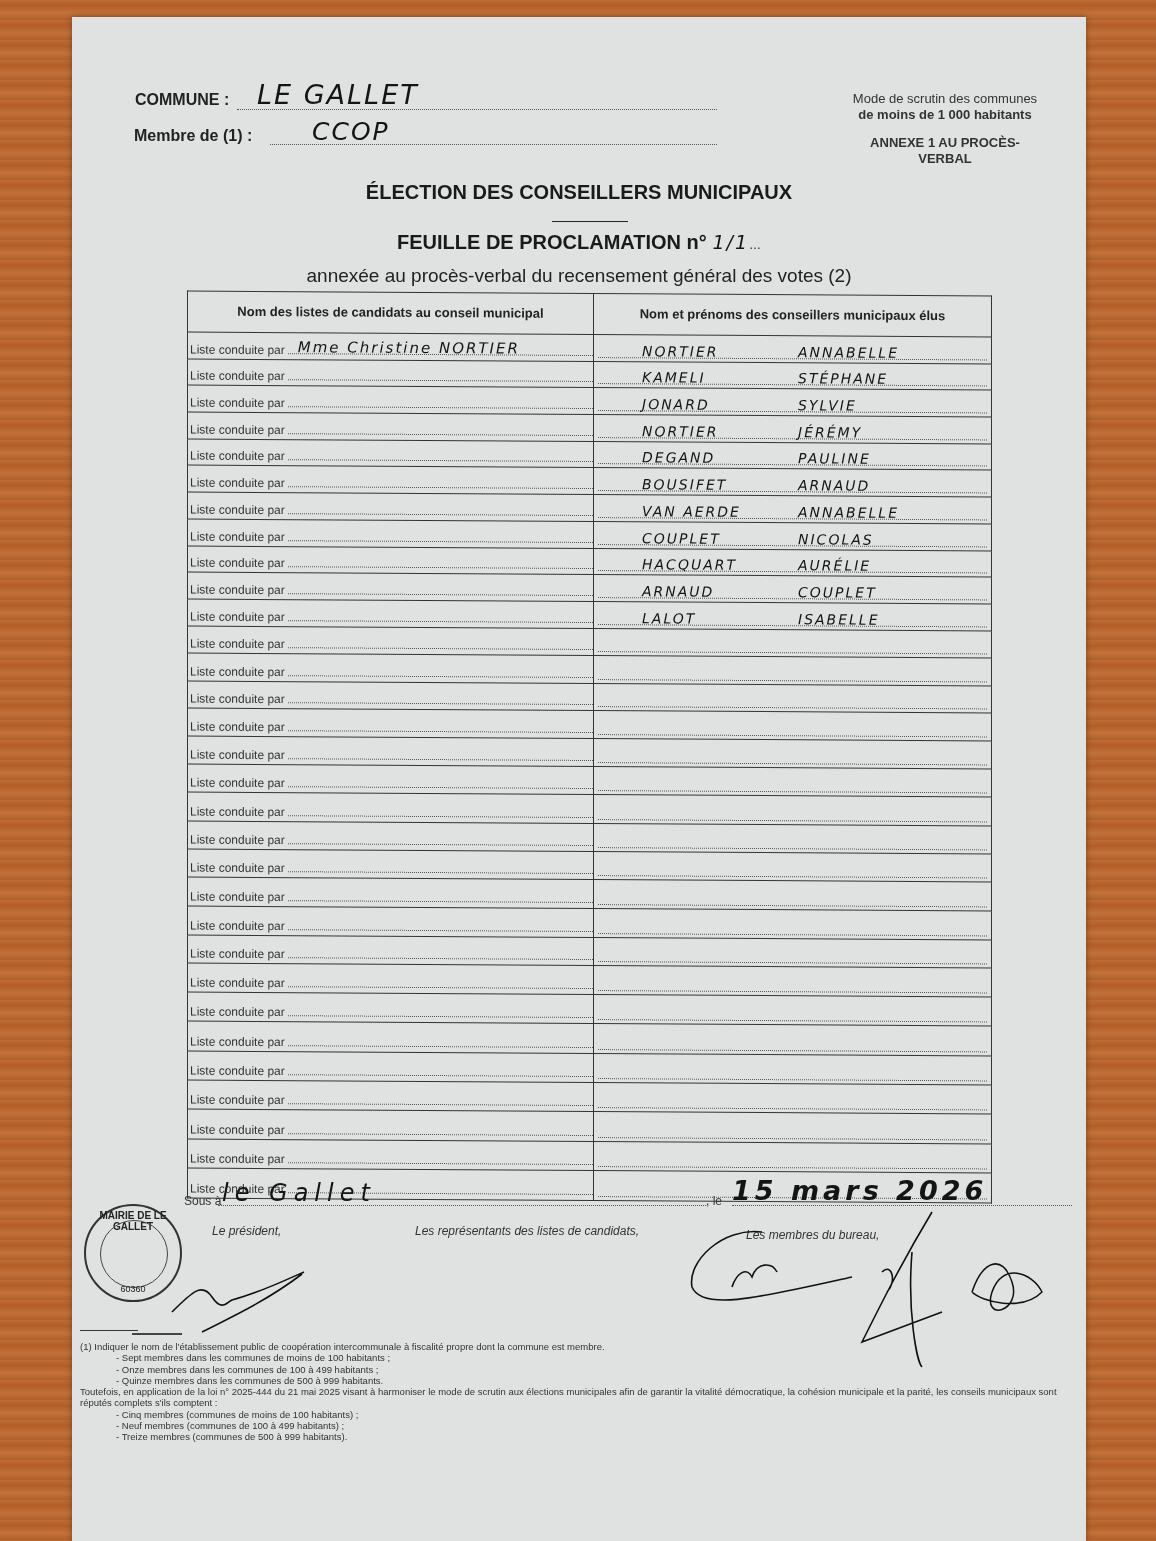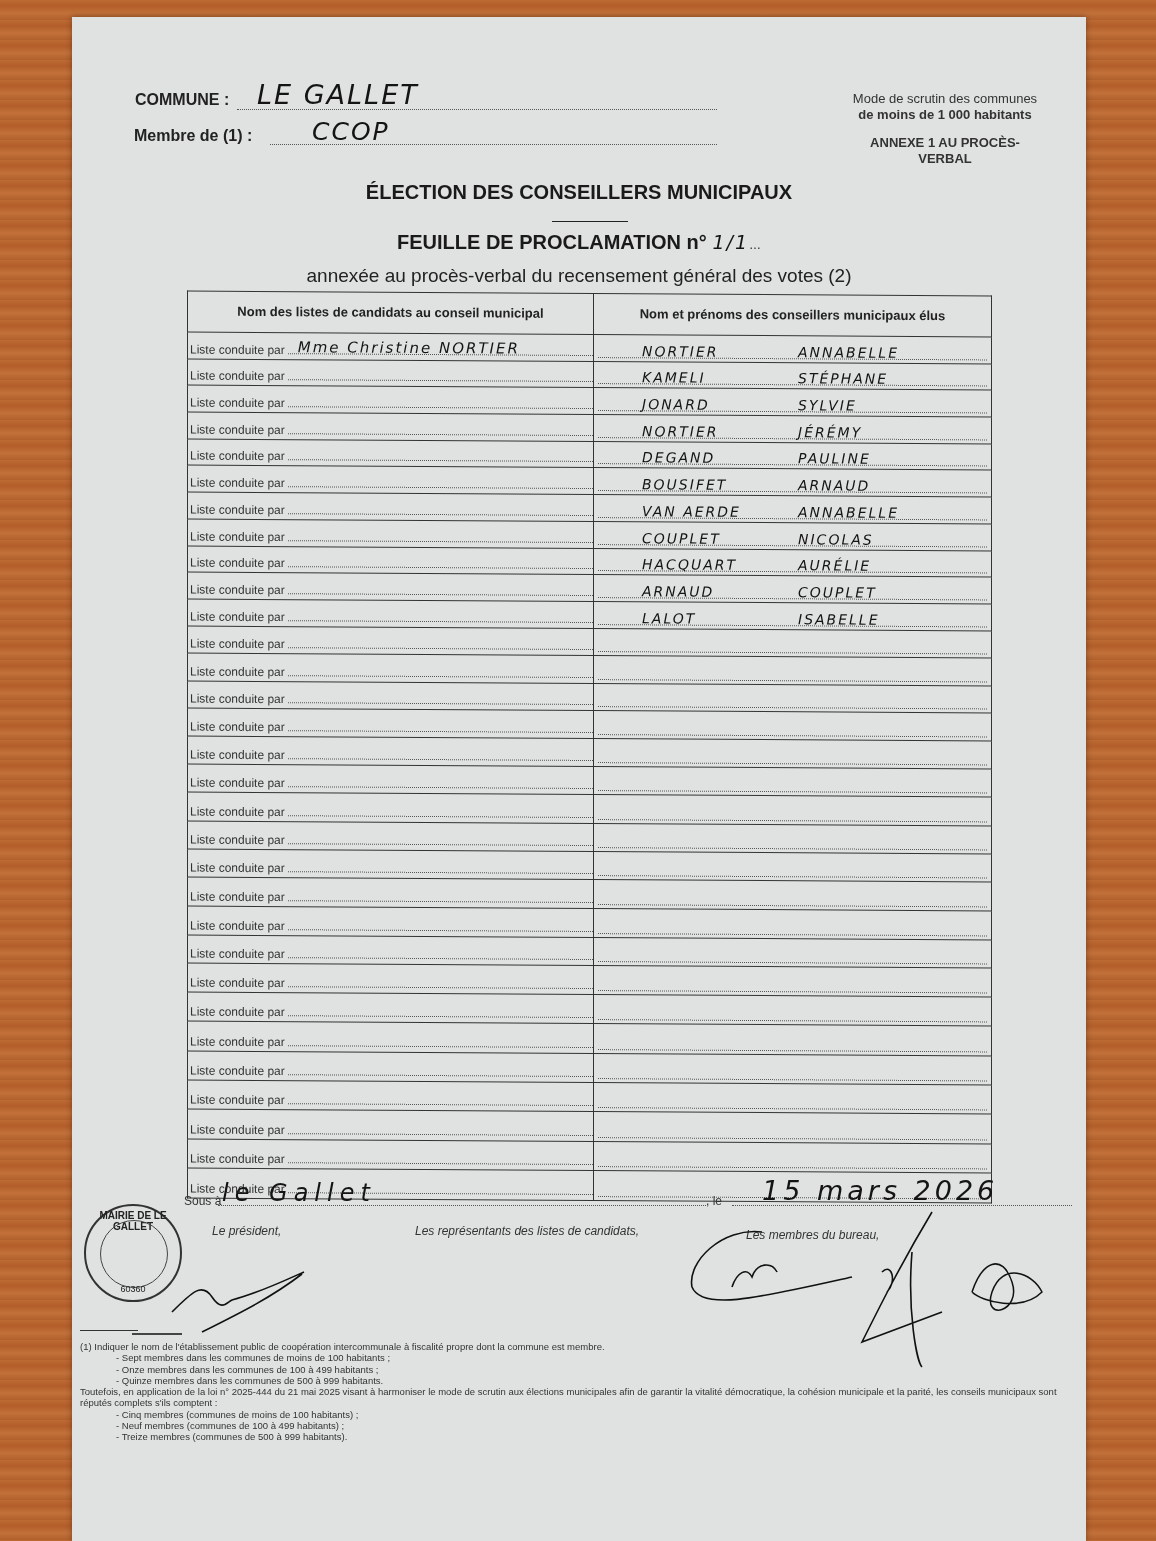--- a/index.html
+++ b/index.html
@@ -631,21 +631,21 @@
           </td>
         </tr>
       </tbody>
   </table>
 
   <span class="fait" style="left:112px;">Sous à</span>
   <div class="dotline" style="left:146px;top:1188px;width:488px;"></div>
   <span class="hand" style="position:absolute;left:150px;top:1162px;font-size:24px;letter-spacing:6px;">le Gallet</span>
   <span class="fait" style="left:634px;">, le</span>
   <div class="dotline" style="left:660px;top:1188px;width:340px;"></div>
-  <span class="hand" style="position:absolute;left:690px;top:1158px;font-size:27px;letter-spacing:4px;">15 mars 2026</span>
+  <span class="hand" style="position:absolute;left:660px;top:1158px;font-size:27px;letter-spacing:4px;font-weight:bold;">15 mars 2026</span>
 
   <span class="sig-label" style="left:140px;">Le président,</span>
   <span class="sig-label" style="left:343px;">Les représentants des listes de candidats,</span>
   <span class="sig-label" style="left:674px;top:1211px;">Les membres du bureau,</span>
 
   <div class="stamp">
     <div class="txt">MAIRIE DE LE GALLET</div>
     <div class="inner"></div>
     <div class="zip">60360</div>
   </div>

